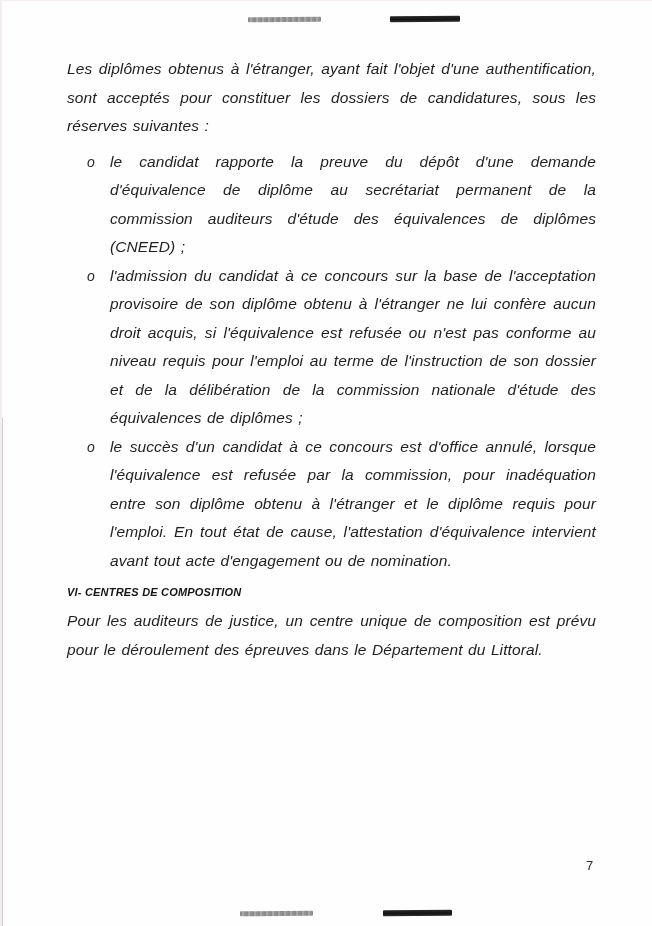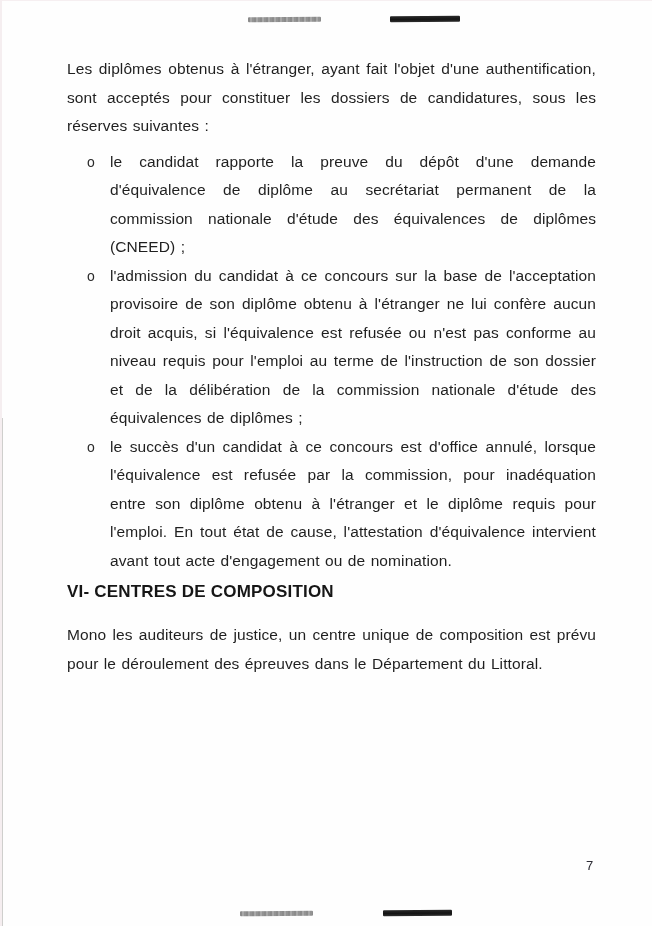--- a/index.html
+++ b/index.html
@@ -55,20 +55,21 @@
   .mark-bottom-black{ left: 383px; top: 910px; width: 69px; transform: rotate(-0.4deg); }
 
   .content {
     position: absolute;
     left: 67px;
     top: 55px;
     width: 529px;
     font-size: 15.5px;
     line-height: 28.5px;
     letter-spacing: 0.1px;
+    font-style: italic;
   }
   .content p {
     margin: 0 0 7px 0;
     text-align: justify;
     text-align-last: left;
     word-spacing: 1px;
   }
   ul.conditions {
     list-style: none;
     margin: 0 0 6px 0;
@@ -83,22 +84,22 @@
     word-spacing: 1px;
   }
   ul.conditions .marker {
     position: absolute;
     left: 20px;
     top: 0;
     font-size: 14px;
     color: #2a2a2a;
   }
   h2.section-heading {
-    margin: 0 0 18px 0;
-    font-size: 17px;
+    margin: 0 0 4px 0;
+    font-size: 11px;
     line-height: 22px;
     font-weight: bold;
     letter-spacing: 0.2px;
     color: #161616;
   }
   .page-number {
     position: absolute;
     left: 586px;
     top: 857px;
     font-size: 13px;
@@ -118,35 +119,35 @@
   <div class="mark mark-gray mark-top-gray"></div>
   <div class="mark mark-black mark-top-black"></div>
 
   <div class="content">
 
     <p>Les diplômes obtenus à l'étranger, ayant fait l'objet d'une authentification, sont acceptés pour constituer les dossiers de candidatures, sous les réserves suivantes :</p>
 
     <ul class="conditions">
       <li>
         <span class="marker">o</span>
-        <span class="li-text">le candidat rapporte la preuve du dépôt d'une demande d'équivalence de diplôme au secrétariat permanent de la commission nationale d'étude des équivalences de diplômes (CNEED) ;</span>
+        <span class="li-text">le candidat rapporte la preuve du dépôt d'une demande d'équivalence de diplôme au secrétariat permanent de la commission auditeurs d'étude des équivalences de diplômes (CNEED) ;</span>
       </li>
       <li>
         <span class="marker">o</span>
         <span class="li-text">l'admission du candidat à ce concours sur la base de l'acceptation provisoire de son diplôme obtenu à l'étranger ne lui confère aucun droit acquis, si l'équivalence est refusée ou n'est pas conforme au niveau requis pour l'emploi au terme de l'instruction de son dossier et de la délibération de la commission nationale d'étude des équivalences de diplômes ;</span>
       </li>
       <li>
         <span class="marker">o</span>
         <span class="li-text">le succès d'un candidat à ce concours est d'office annulé, lorsque l'équivalence est refusée par la commission, pour inadéquation entre son diplôme obtenu à l'étranger et le diplôme requis pour l'emploi. En tout état de cause, l'attestation d'équivalence intervient avant tout acte d'engagement ou de nomination.</span>
       </li>
     </ul>
 
     <h2 class="section-heading">VI- CENTRES DE COMPOSITION</h2>
 
-    <p>Mono les auditeurs de justice, un centre unique de composition est prévu pour le déroulement des épreuves dans le Département du Littoral.</p>
+    <p>Pour les auditeurs de justice, un centre unique de composition est prévu pour le déroulement des épreuves dans le Département du Littoral.</p>
 
 
   </div>
 
   <div class="page-number">7</div>
 
   <div class="mark mark-gray mark-bottom-gray"></div>
   <div class="mark mark-black mark-bottom-black"></div>
 
 </div>

